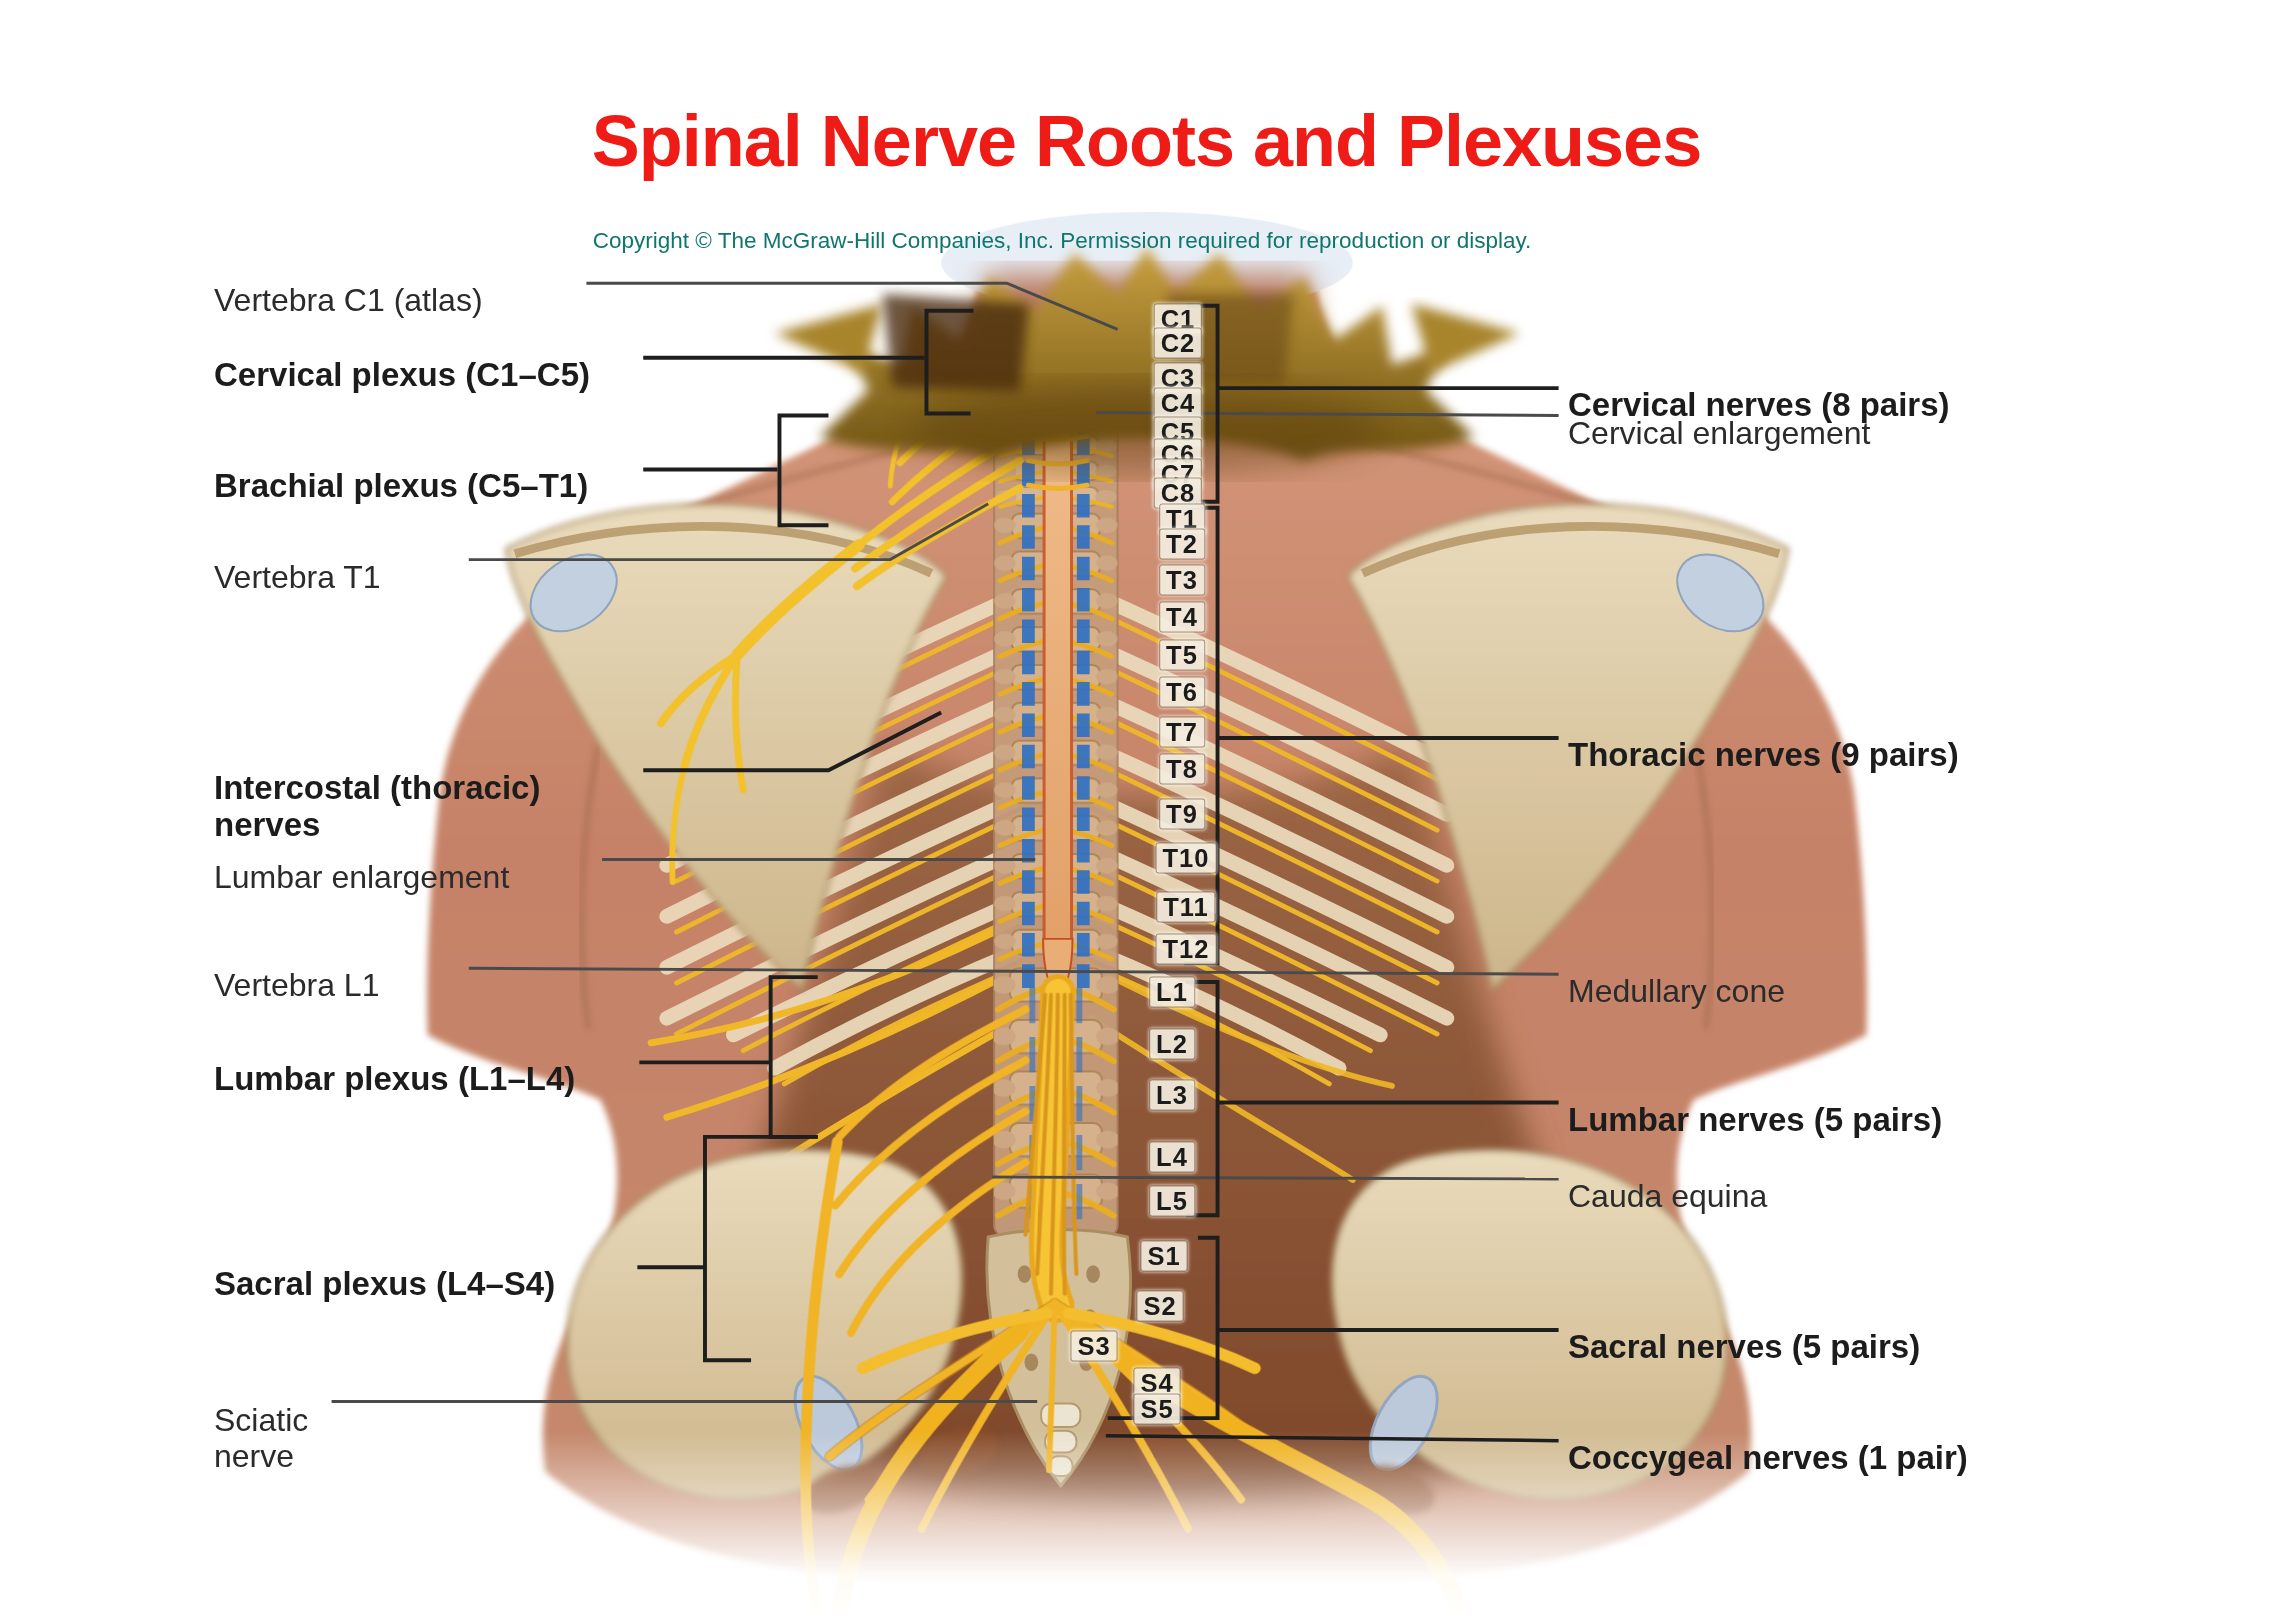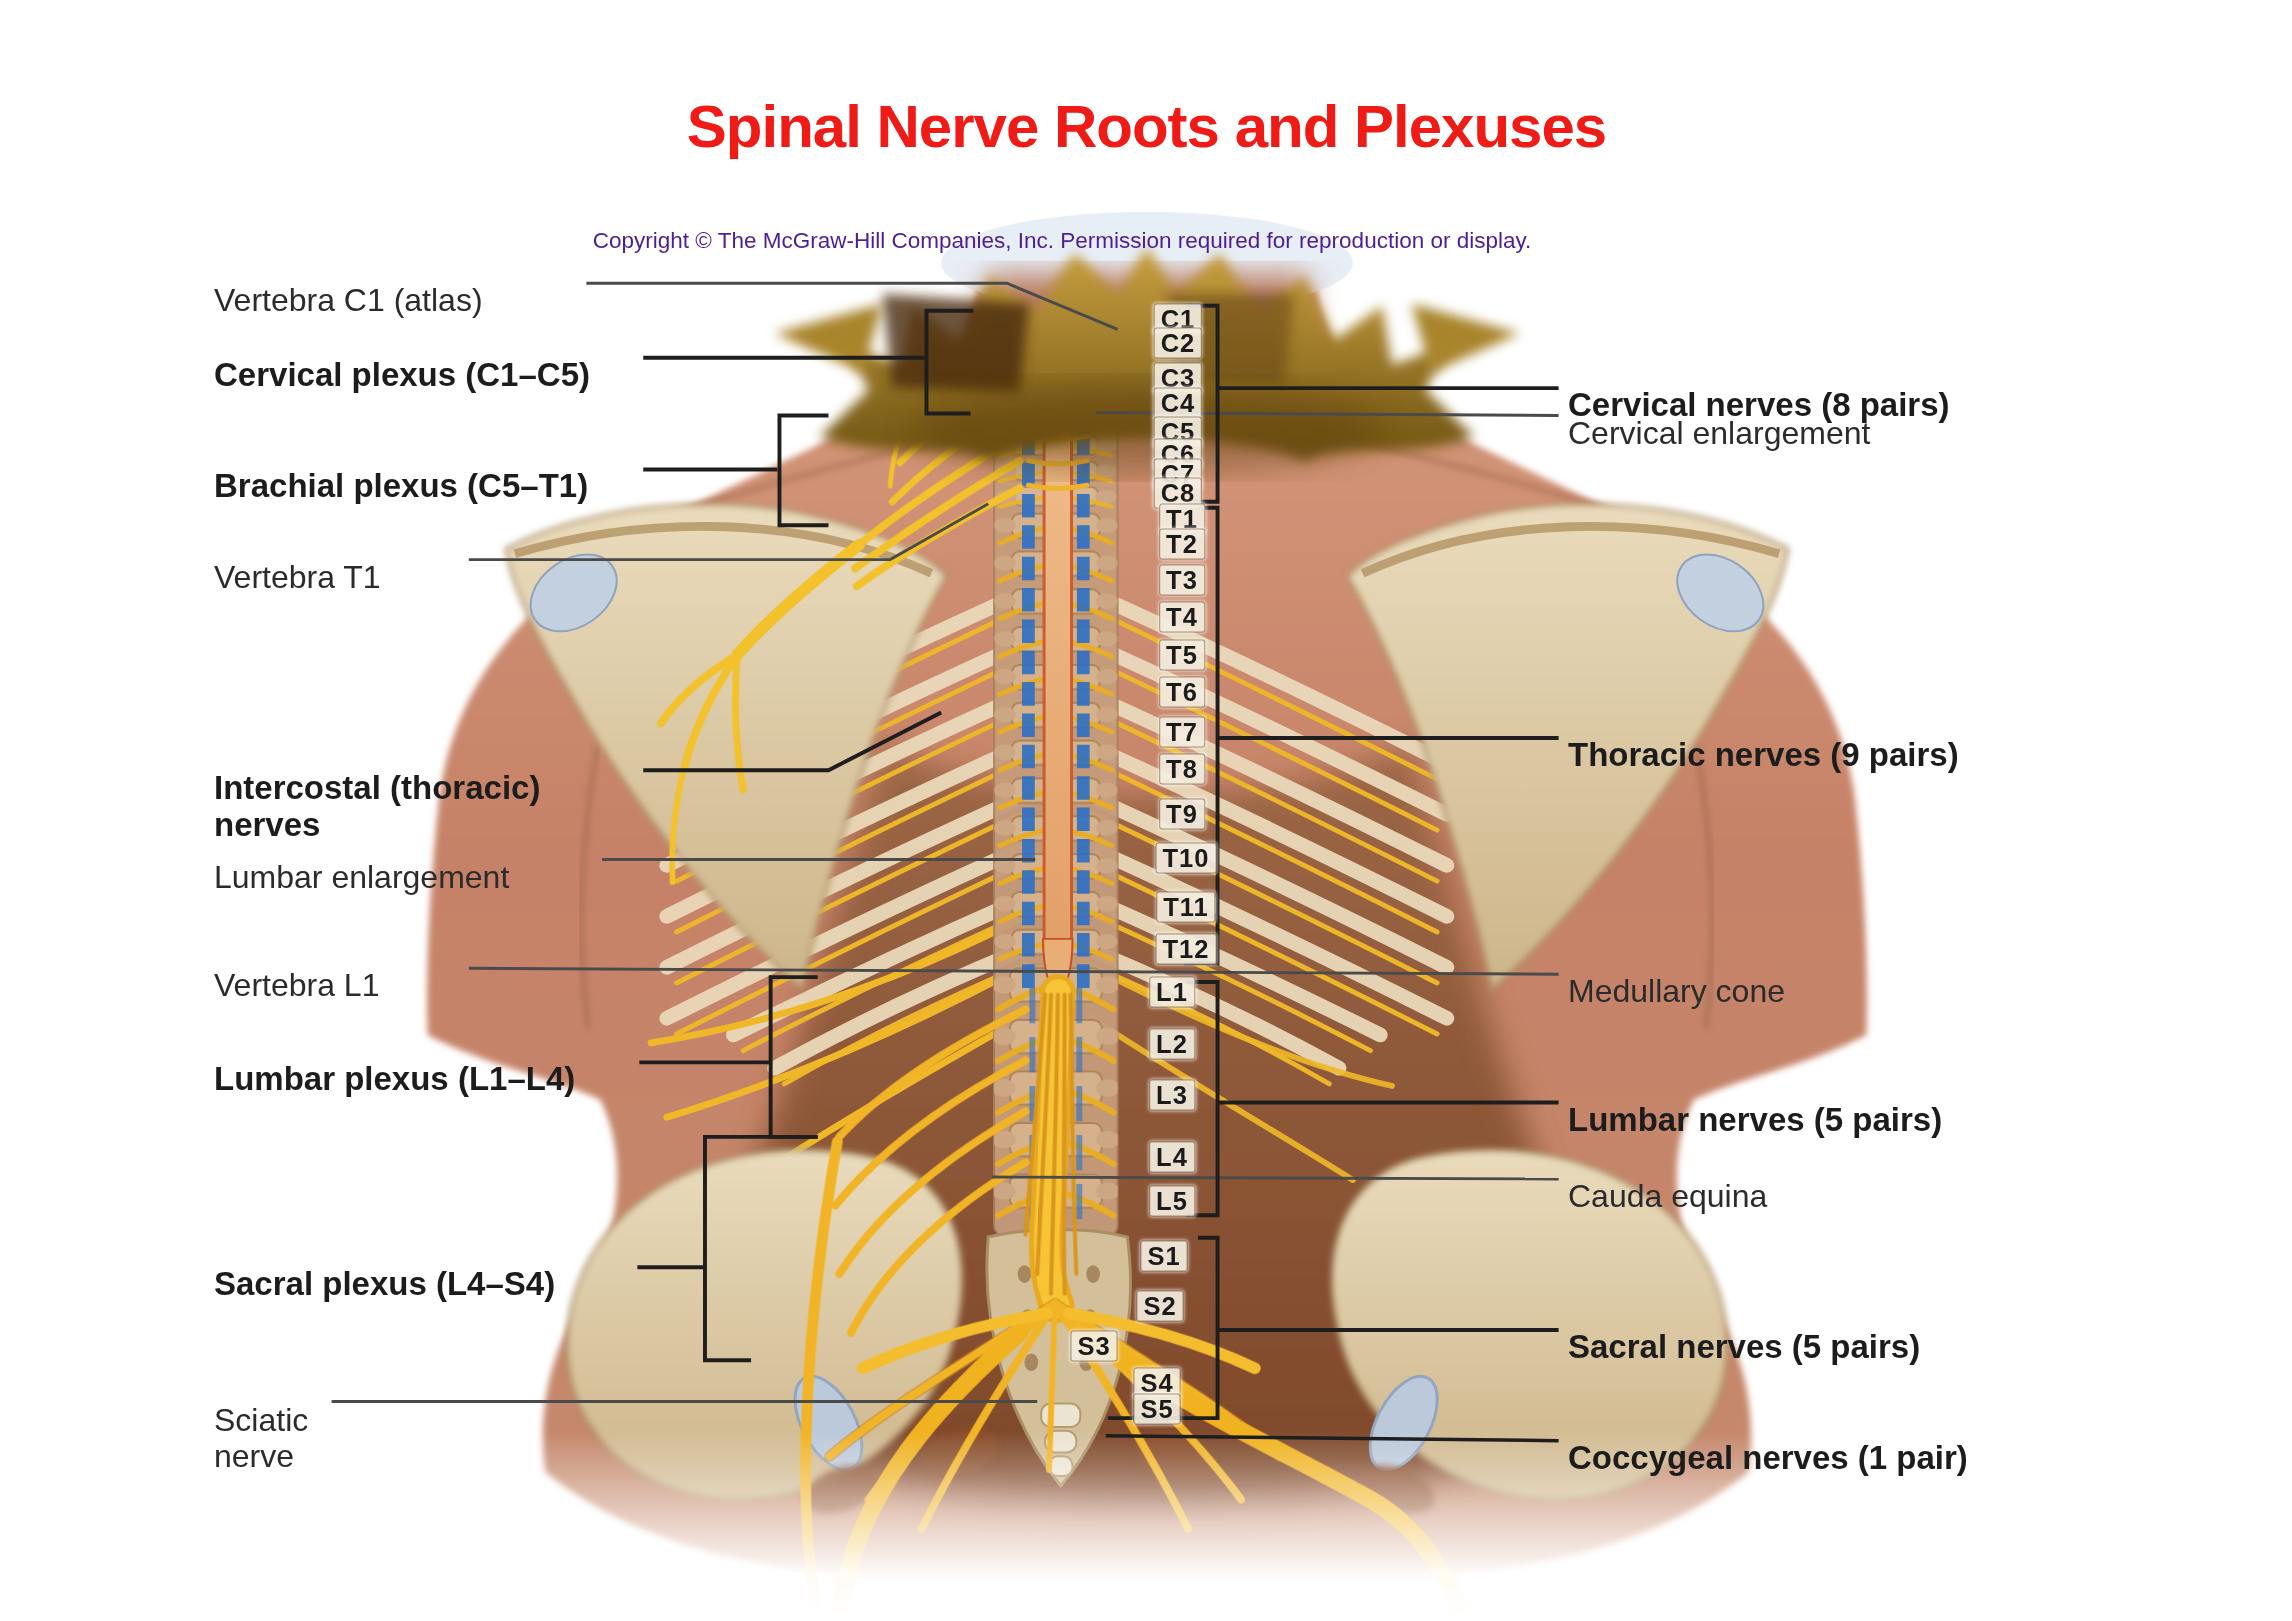--- a/index.html
+++ b/index.html
@@ -1,22 +1,22 @@
 <!DOCTYPE html>
 <html><head>
 <meta charset="utf-8">
 <style>
   html,body{margin:0;padding:0;background:#fff;}
   #stage{position:relative;width:2293px;height:1621px;background:#ffffff;overflow:hidden;
          font-family:"Liberation Sans",sans-serif;}
   #fig{position:absolute;left:0;top:0;}
   #page-title{position:absolute;top:57px;left:0;width:2293px;text-align:center;
-              font-size:60px;font-weight:700;color:#ee1b17;letter-spacing:-1px;line-height:1;}
+              font-size:72px;font-weight:700;color:#ee1b17;letter-spacing:-1px;line-height:1;}
   #copyright{position:absolute;top:228px;left:1062px;transform:translateX(-50%);
-             font-size:22.5px;color:#4c1d95;white-space:nowrap;}
+             font-size:22.5px;color:#0f766e;white-space:nowrap;}
   .lbl{position:absolute;transform:translateY(-50%);font-size:32px;color:#2b2b2b;
        white-space:nowrap;line-height:1.13;margin-top:17px;}
   .lbl.b{font-weight:700;font-size:33px;color:#1c1c1c;}
   .lbl.wrap{white-space:normal;}
   .lbl.left{left:214px;}
   .lbl.right{left:1568px;}
   .vert{position:absolute;transform:translate(-50%,-50%);font-size:25.5px;font-weight:700;
         color:#1b1b1b;background:rgba(243,237,223,0.92);border:1px solid rgba(110,88,56,0.6);
         border-radius:2.9px;padding:0 5.9px;line-height:29px;letter-spacing:1px;
         box-shadow:0 0 3.9px rgba(255,255,255,0.9);}

